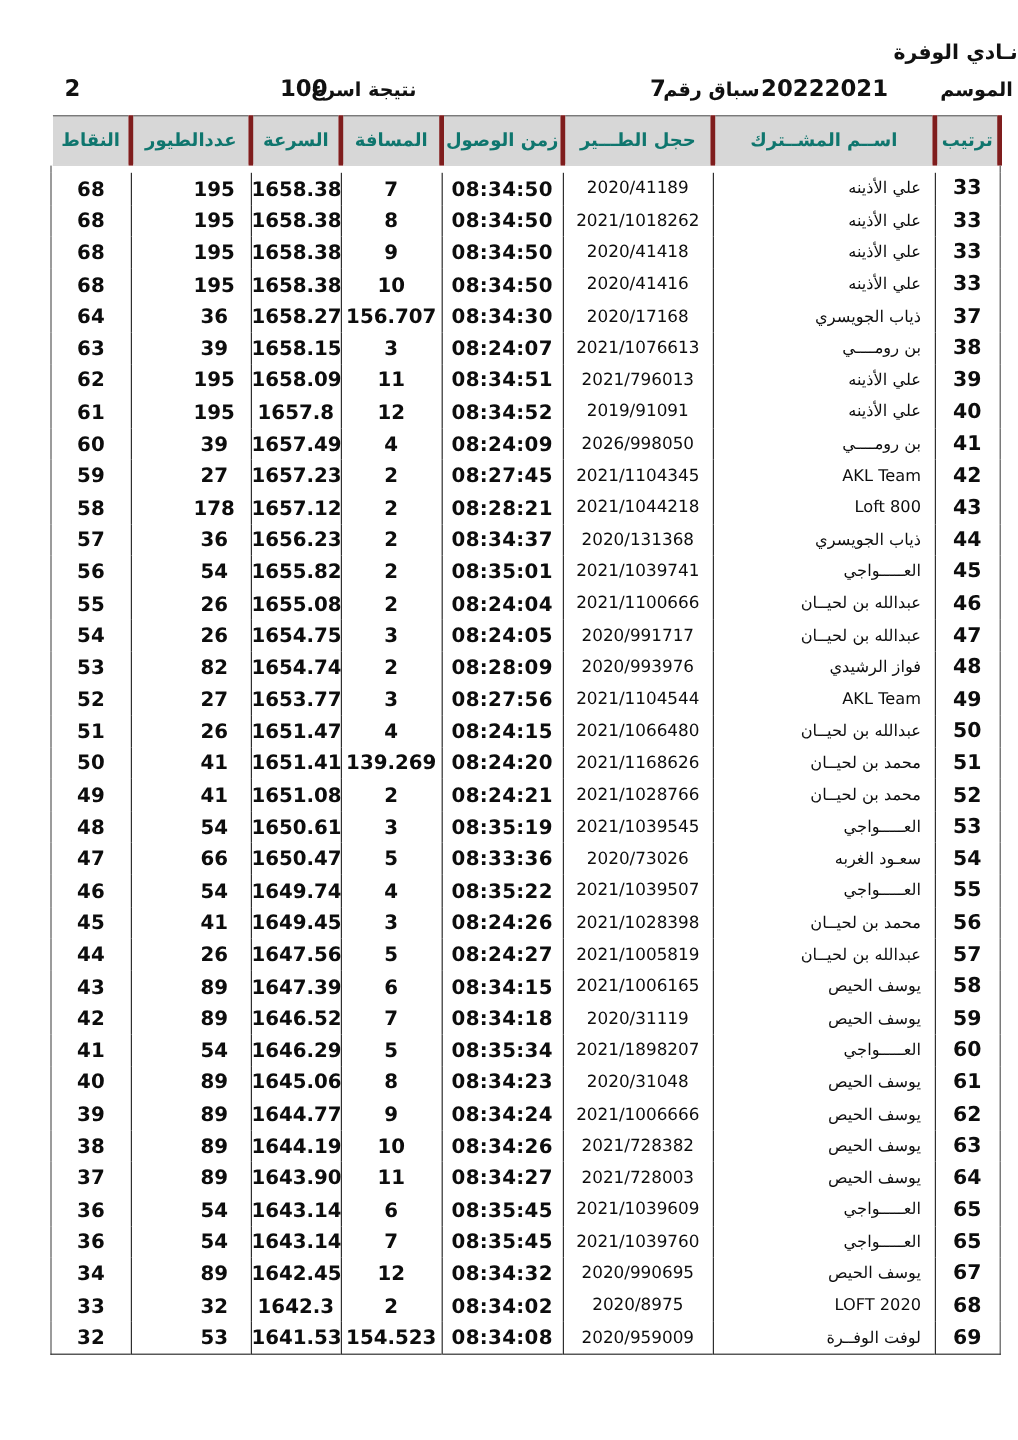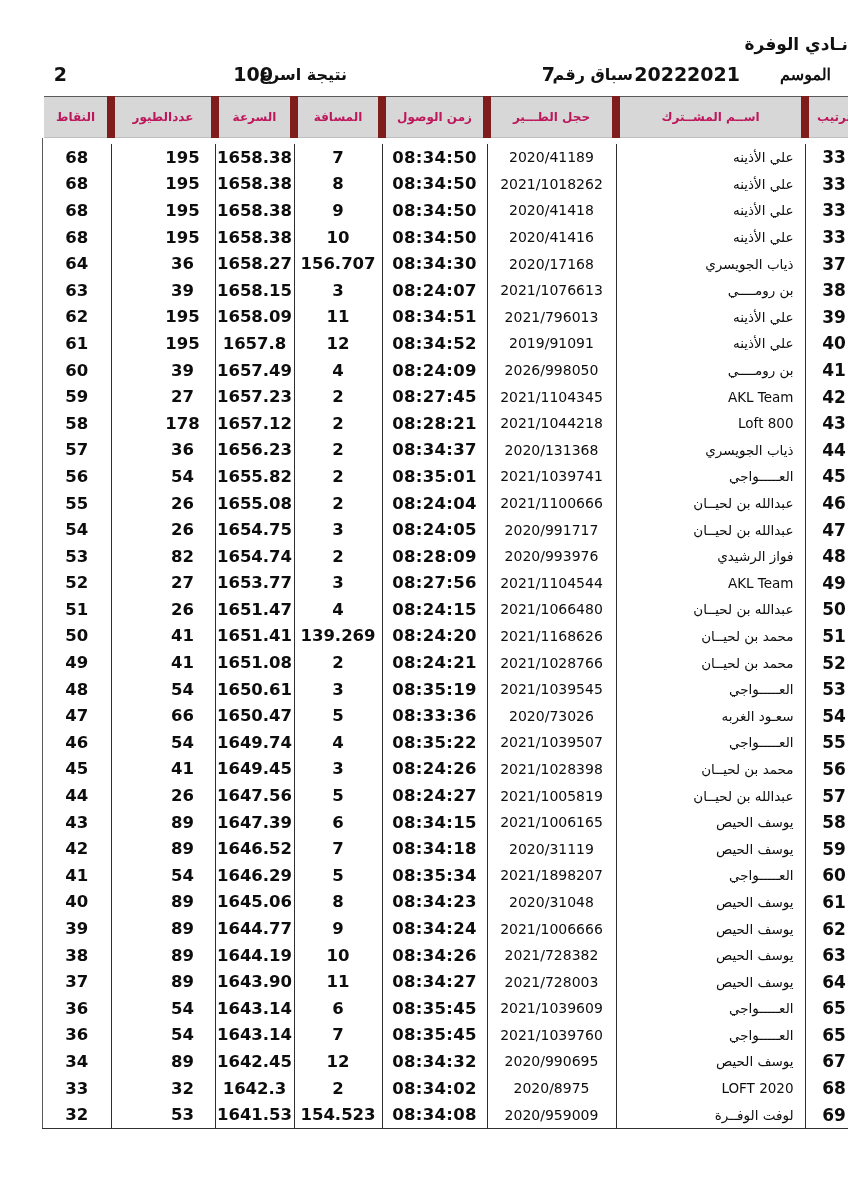--- a/index.html
+++ b/index.html
@@ -15,21 +15,21 @@
   
   .page-title {
     position:absolute; top:34px; left:0; width:848px;
     padding-left:54px; box-sizing:border-box;
     font-weight:bold; font-size:17px; direction:rtl;
   }
   .info-line { position:absolute; top:62px; left:0; width:848px; height:26px; direction:rtl; }
   .info-seg { position:absolute; top:0; white-space:nowrap; font-weight:bold; direction:rtl; }
   .seg-ar  { font-size:16px; line-height:26px; }
   .seg-num { font-size:19px; line-height:25px; font-family:"DejaVu Sans","Liberation Sans",sans-serif; }
-  .seg-season-label { right:17px;font-family:Liberation Serif, serif; }
+  .seg-season-label { right:4px; }
   .seg-season-value { right:108px; }
   .seg-race-label   { right:215px; }
   .seg-race-number  { right:293px; }
   .seg-race-name    { right:400px;margin-top:31px; }
   .seg-result-label { right:501px; }
   .seg-top-count    { right:575px; }
   .seg-per-label    { right:620px; }
   .seg-page-number  { right:781px; }
 
   
@@ -45,25 +45,25 @@
     border-bottom:1px solid #303030;
   }
   th, td { margin:0; padding:0; overflow:hidden; white-space:nowrap; }
 
   thead th {
     background:#d7d7d7;
     height:40px;
     vertical-align:middle;
     text-align:center;
     font-weight:bold;
-    font-size:12px;
+    font-size:15px;
     border-left:3px solid #ffffff;
-    border-right:8px solid #7f1d1d;
+    border-right:4px solid #7f1d1d;
     border-bottom:1px solid #bfbfbf;
-    color:#be185d;
+    color:#0f766e;
   }
   tr.spacer td { height:6px; background:#ffffff; border:none; }
 
   tbody td {
     height:26.6px;
     vertical-align:middle;
     text-align:center;
     border-left:1px solid #2f2f2f;
     color:#0d0d0d;
   }

